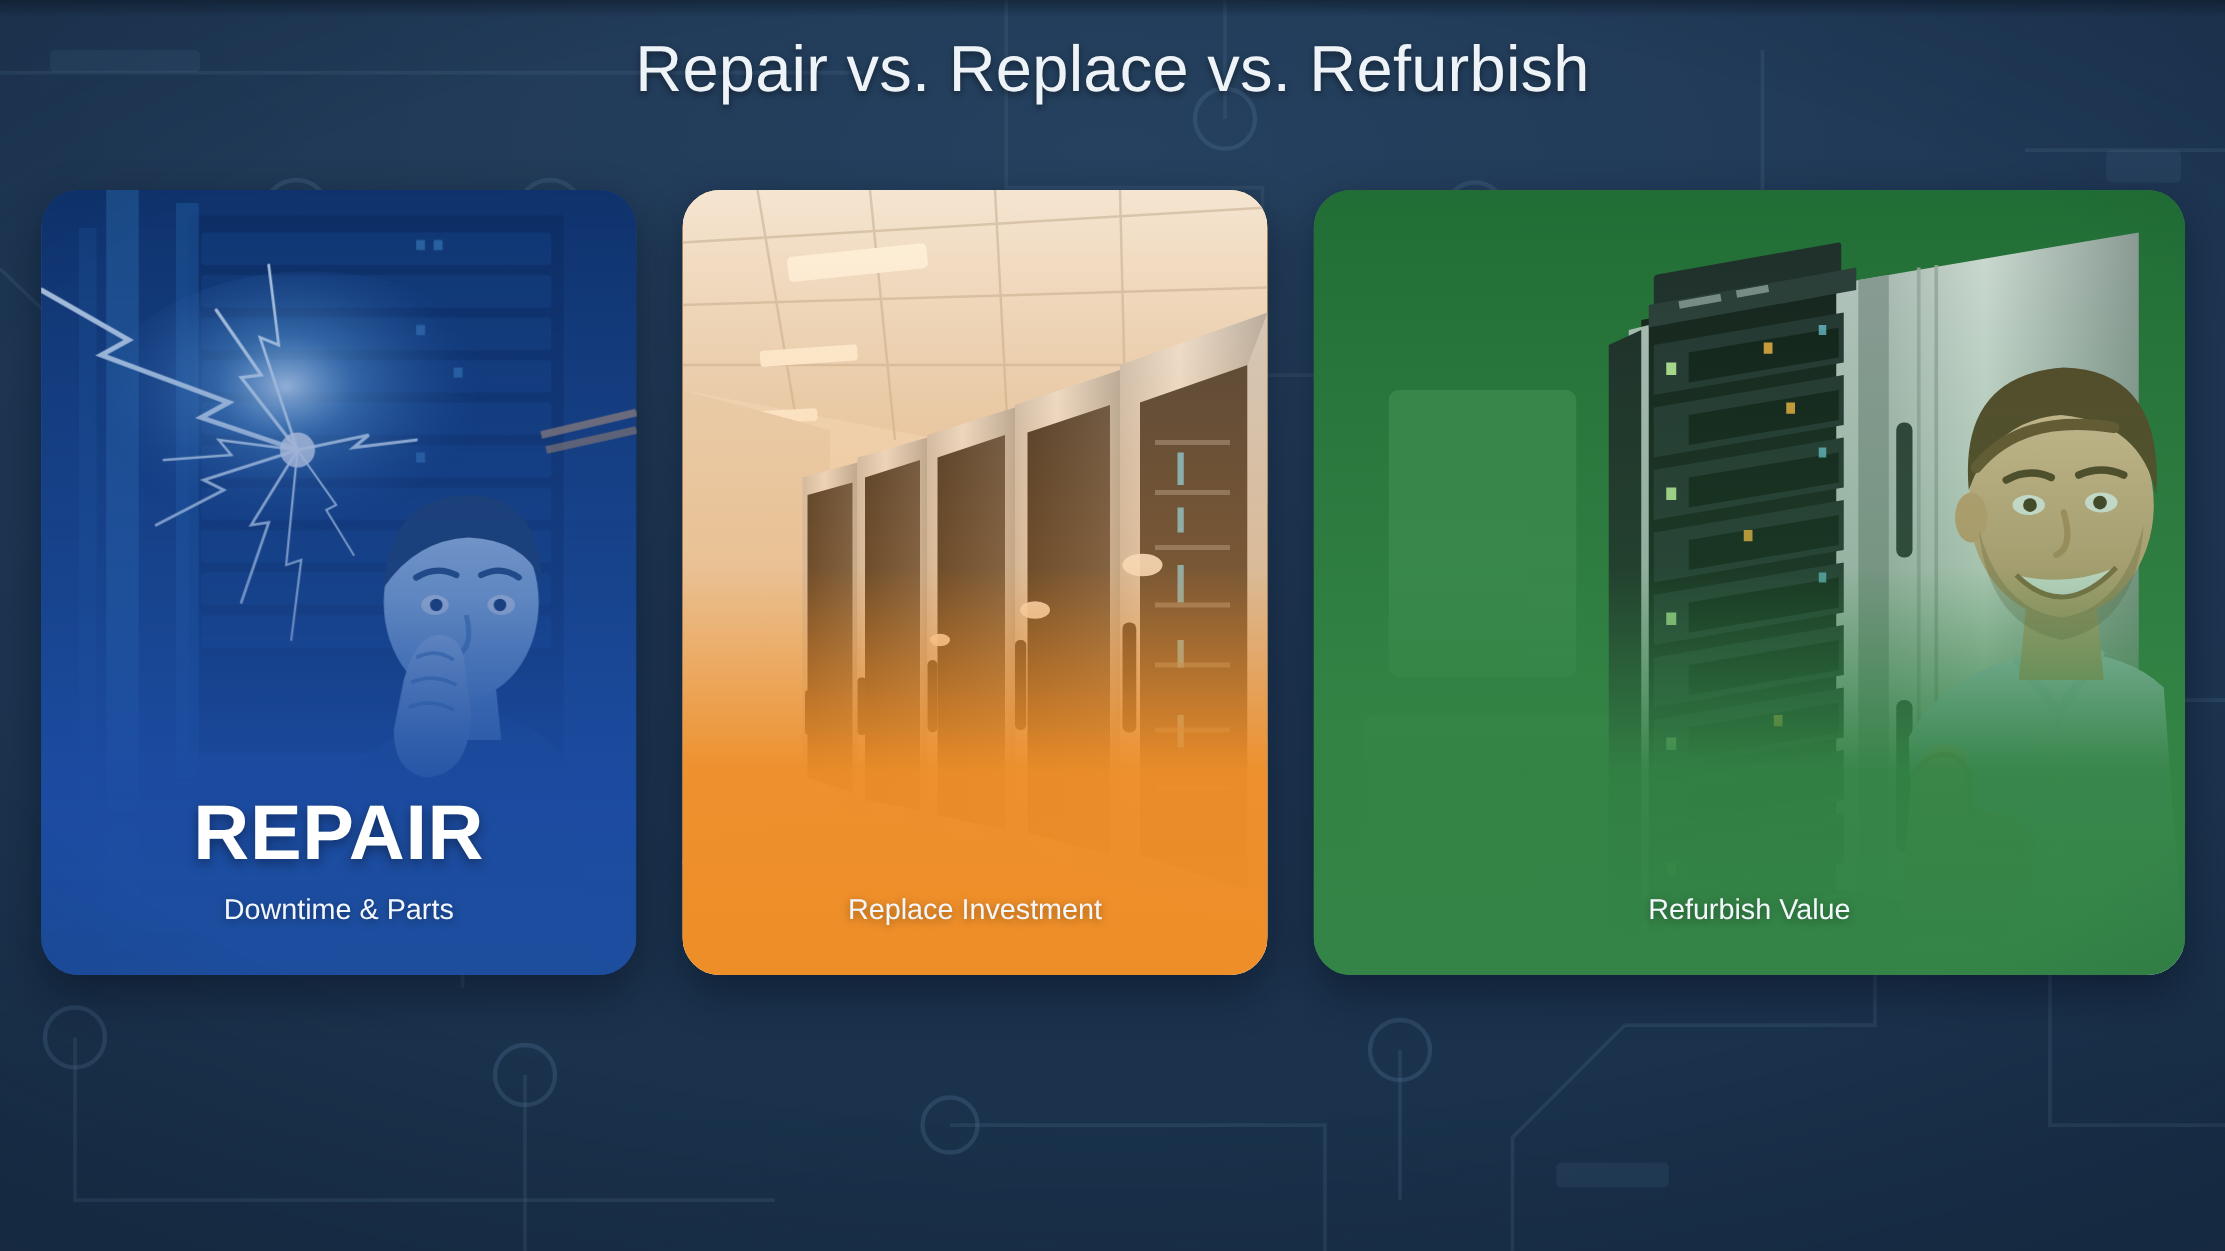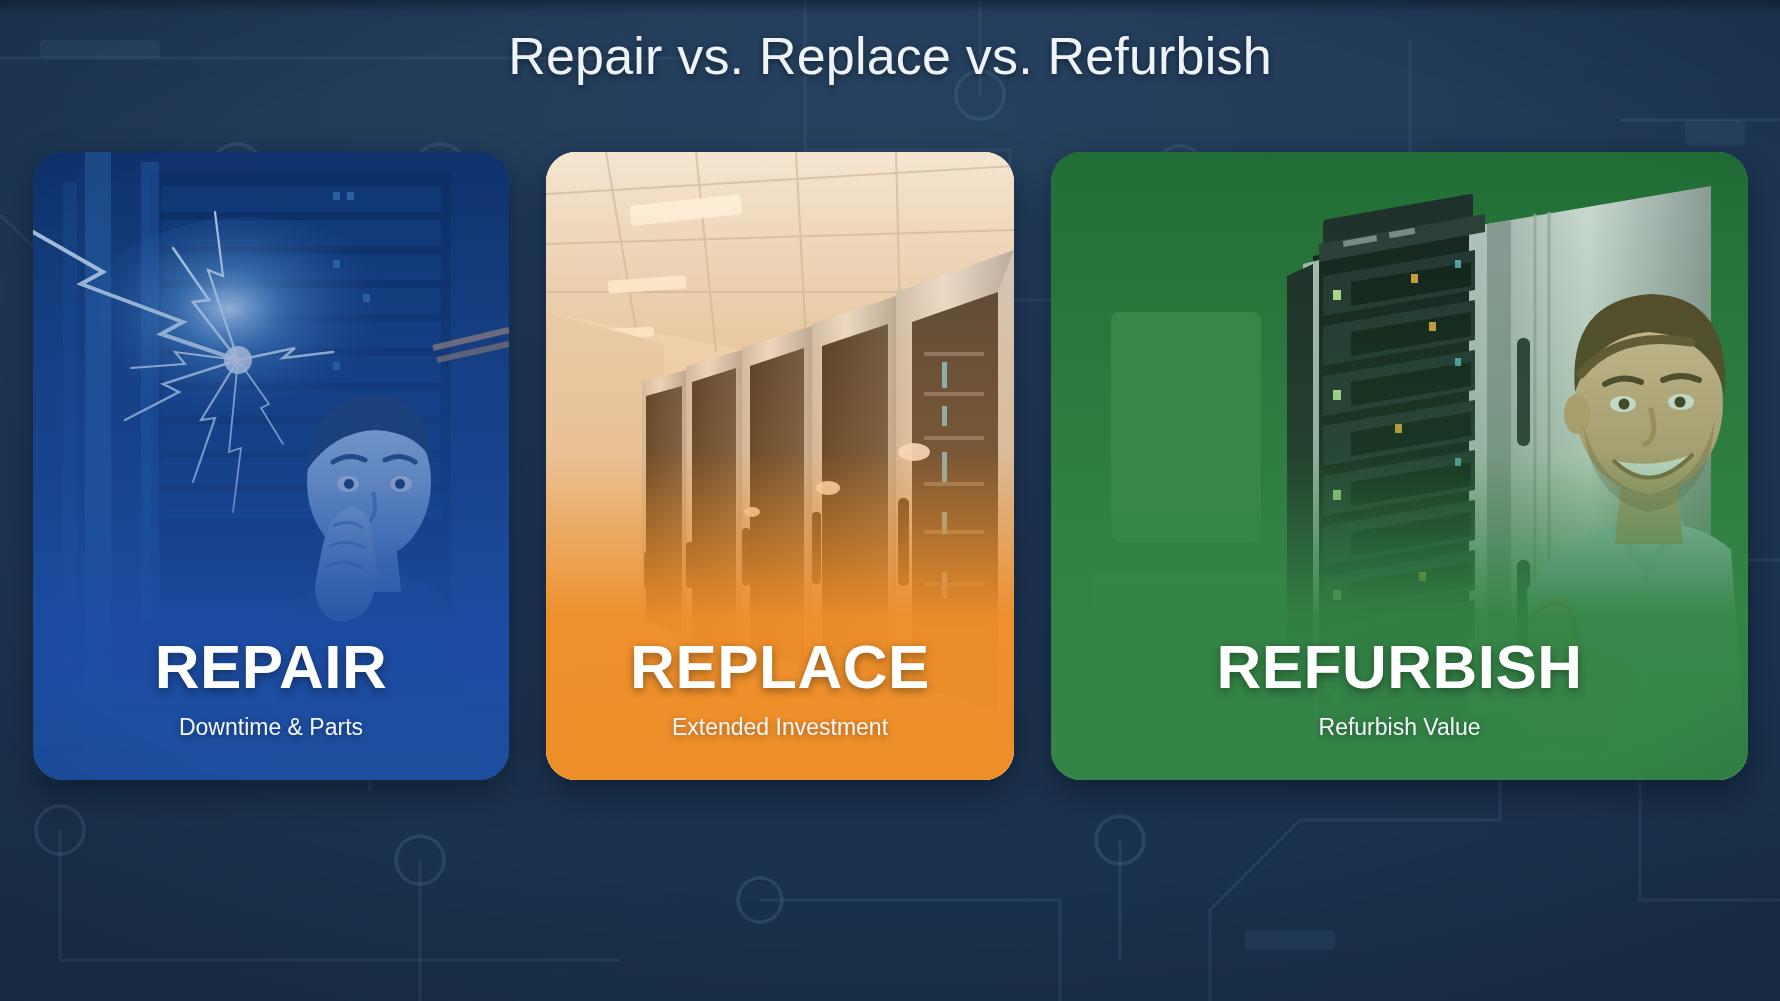--- a/index.html
+++ b/index.html
@@ -316,22 +316,21 @@
               <ellipse cx="282" cy="336" rx="12" ry="7"></ellipse>
               <ellipse cx="206" cy="360" rx="8" ry="5"></ellipse>
             </g>
 
             <path d="M468 98 L468 596 L452 586 L452 140 Z" fill="#cfd3d6"></path>
           </g>
         </svg>
       </div>
       <div class="tint"></div>
       <div class="card-text">
-        <div class="card-title">REPLACE</div>
-        <div class="card-sub">Extended Investment</div>
+        <div class="card-sub">Replace Investment</div>
       </div>
     </div>
 
     <div class="card green">
       <div class="art">
         <svg viewBox="0 0 697 628" preserveAspectRatio="xMidYMid slice" aria-hidden="true">
           <defs>
             <linearGradient id="bgGreen" x1="0" y1="0" x2="0" y2="1">
               <stop offset="0" stop-color="#1f6b34"></stop>
                 <stop offset="1" stop-color="#3d8e4e"></stop>
@@ -483,21 +482,20 @@
               <path d="M58 556 Q82 554 96 560" stroke="#c99569" stroke-width="4" fill="none"></path>
               <path d="M56 584 Q76 582 88 588" stroke="#c99569" stroke-width="4" fill="none"></path>
             </g>
 
             <path d="M0 600 Q40 588 72 606 L74 628 L0 628 Z" fill="#bcd9ec"></path>
           </g>
         </svg>
       </div>
       <div class="tint"></div>
       <div class="card-text">
-        <div class="card-title">REFURBISH</div>
         <div class="card-sub">Refurbish Value</div>
       </div>
     </div>
 
   </div>
 
   <div class="vignette"></div>
 </div>
 
 </body></html>

